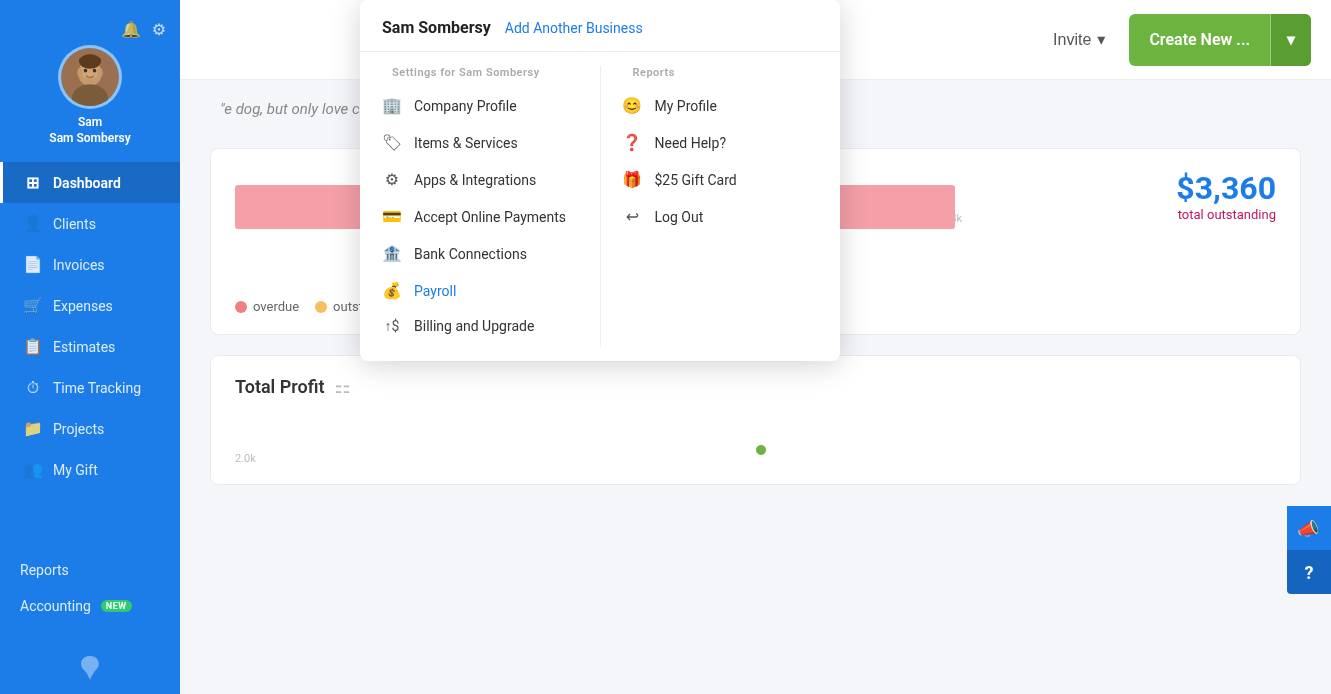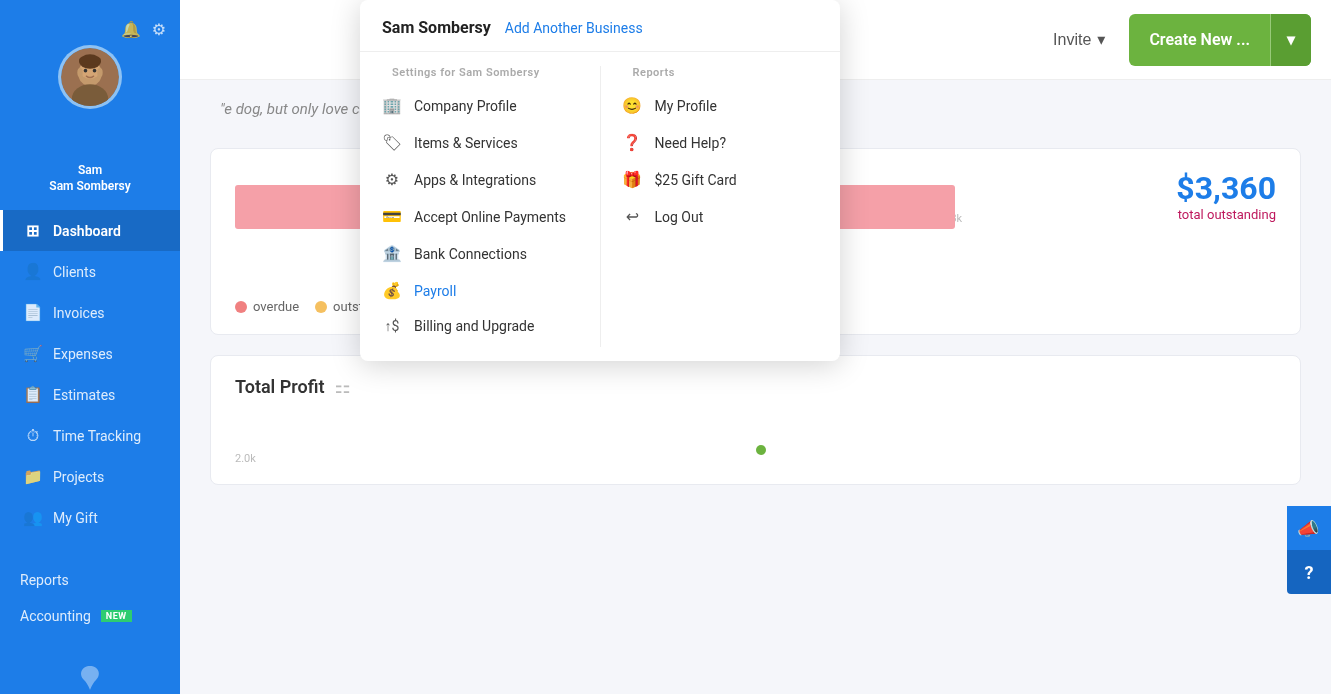--- a/index.html
+++ b/index.html
@@ -52,21 +52,20 @@
       margin-bottom: 6px;
       border: 3px solid rgba(255,255,255,0.3);
     }
     
     .sidebar-user-name {
       color: white;
       font-size: 12px;
       font-weight: 600;
       text-align: center;
       line-height: 1.3;
-      margin-top: 48px;
     }
     .sidebar-nav {
       width: 100%;
       flex: 1;
     }
     .nav-item {
       display: flex;
       align-items: center;
       gap: 10px;
       padding: 11px 20px;
@@ -99,21 +98,21 @@
       color: rgba(255,255,255,0.85);
       font-size: 14px;
       cursor: pointer;
     }
     .sidebar-bottom-item .badge {
       background: #2ecc71;
       color: white;
       font-size: 9px;
       font-weight: 700;
       padding: 1px 5px;
-      border-radius: 0;
+      border-radius: 6px;
       letter-spacing: 0.5px;
     }
     .sidebar-leaf {
       display: flex;
       align-items: center;
       justify-content: center;
       padding: 16px 0 10px;
     }
 
     

